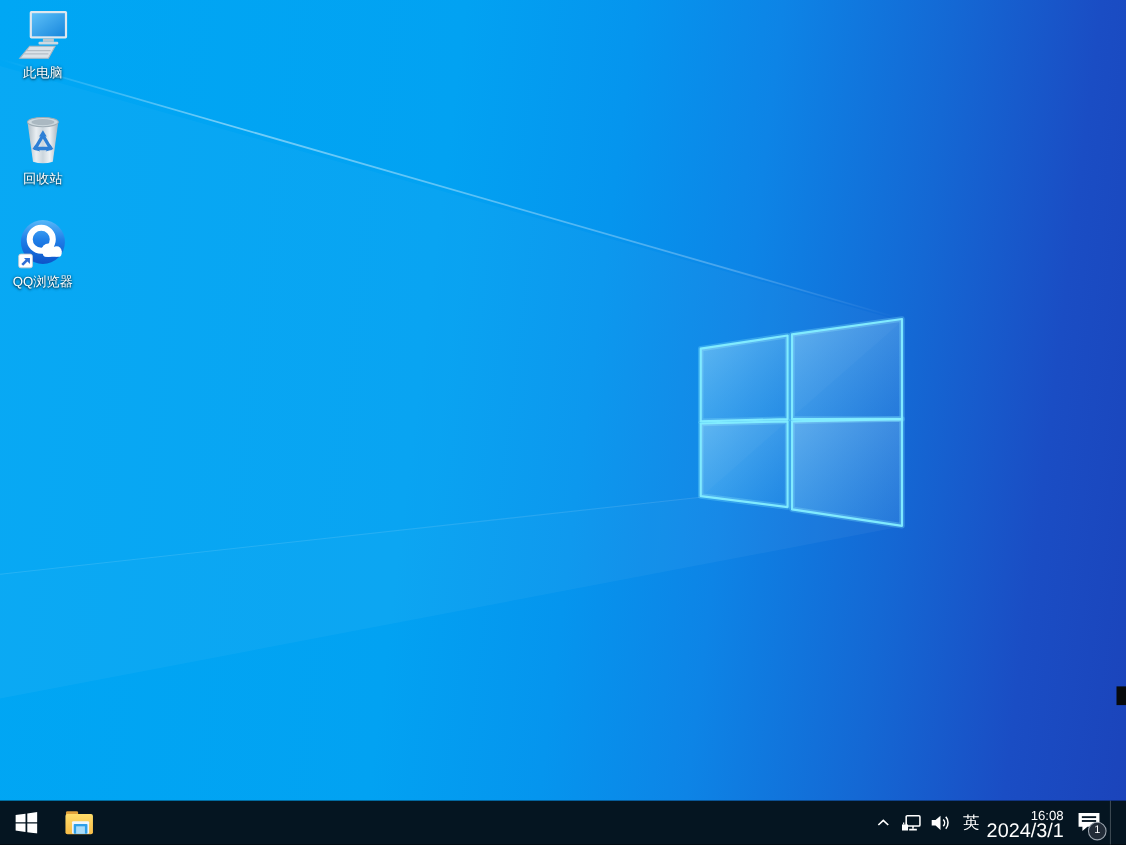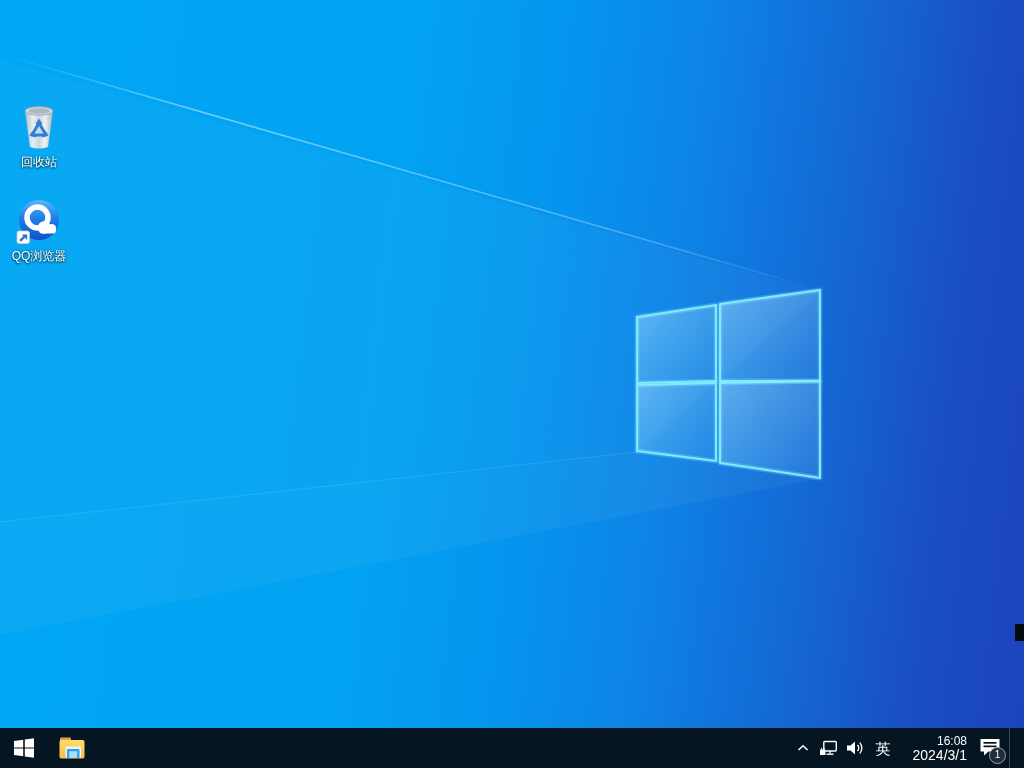--- a/index.html
+++ b/index.html
@@ -39,21 +39,21 @@
   .tb-spacer{flex:1 1 auto;}
   .tray{display:flex;align-items:stretch;flex:0 0 auto;}
   .tray-btn{display:flex;align-items:center;justify-content:center;flex:0 0 auto;}
   .w-chev{width:24px;} .w-net{width:26px;} .w-vol{width:28px;} .w-ime{width:28px;}
   .ime-text{color:#fff;font-size:15px;line-height:15px;}
   .clock{
     width:66px;margin:0 4px;display:flex;flex-direction:column;
     align-items:flex-end;justify-content:center;color:#fff;flex:0 0 auto;
   }
   .clock .t{font-size:12px;line-height:14px;}
-  .clock .d{font-size:14px;line-height:14px;margin-left:41px;}
+  .clock .d{font-size:18px;line-height:14px;margin-left:41px;}
   .action-center{width:38px;position:relative;}
   .ac-badge{
     position:absolute;right:3px;bottom:4px;width:17px;height:17px;border-radius:50%;
     background:#222c38;border:1.5px solid #9aa3ad;box-sizing:border-box;
     color:#fff;font-size:10px;line-height:14px;text-align:center;
   }
   .show-desktop{
     width:14px;border-left:1px solid rgba(255,255,255,.22);flex:0 0 auto;
   }
   
@@ -91,20 +91,41 @@
     </g>
 
     <g stroke="#84eeff" stroke-opacity="0.95" stroke-width="2" fill="url(#paneFill)" stroke-linejoin="round">
       <polygon points="637,317 716,305 716,381 637,383"></polygon>
       <polygon points="720,304 820,290 820,381 720,381"></polygon>
       <polygon points="637,385 716,383 716,461 637,451"></polygon>
       <polygon points="720,383 820,381 820,478 720,463"></polygon>
     </g>
   </svg>
 
+  <div class="icon-cell" style="top:6px">
+    <div class="icon-art">
+      <svg width="48" height="48" viewBox="0 0 48 48">
+        <defs>
+          <linearGradient id="scr" x1="0" y1="0" x2="1" y2="1">
+            <stop offset="0" stop-color="#5ec0f8"></stop>
+            <stop offset="1" stop-color="#1787dd"></stop>
+          </linearGradient>
+        </defs>
+        <rect x="12" y="3" width="34" height="25" rx="1.5" fill="#dfe7ee"></rect>
+        <rect x="14" y="5" width="30" height="21" fill="url(#scr)"></rect>
+        <rect x="24" y="28" width="10" height="3" fill="#b9c6cf"></rect>
+        <rect x="20" y="31" width="18" height="2.5" rx="1" fill="#cfd9e0"></rect>
+        <polygon points="12,35 35,35 29,46 3,46" fill="#dae2e9"></polygon>
+        <polygon points="12,35 35,35 29,46 3,46" fill="none" stroke="#aeb9c2" stroke-width="1"></polygon>
+        <line x1="9" y1="39" x2="31" y2="39" stroke="#b3bec7" stroke-width="1.3"></line>
+        <line x1="7" y1="42" x2="29" y2="42" stroke="#b3bec7" stroke-width="1.3"></line>
+      </svg>
+    </div>
+    <div class="icon-label">此电脑</div>
+  </div>
 
   <div class="icon-cell" style="top:102px">
     <div class="icon-art">
       <svg width="48" height="48" viewBox="0 0 48 48">
         <defs>
           <linearGradient id="bin" x1="0" y1="0" x2="1" y2="0">
             <stop offset="0" stop-color="#aebbc4"></stop>
             <stop offset="0.28" stop-color="#e9eef2"></stop>
             <stop offset="0.5" stop-color="#ccd6dd"></stop>
             <stop offset="0.72" stop-color="#eef2f5"></stop>

